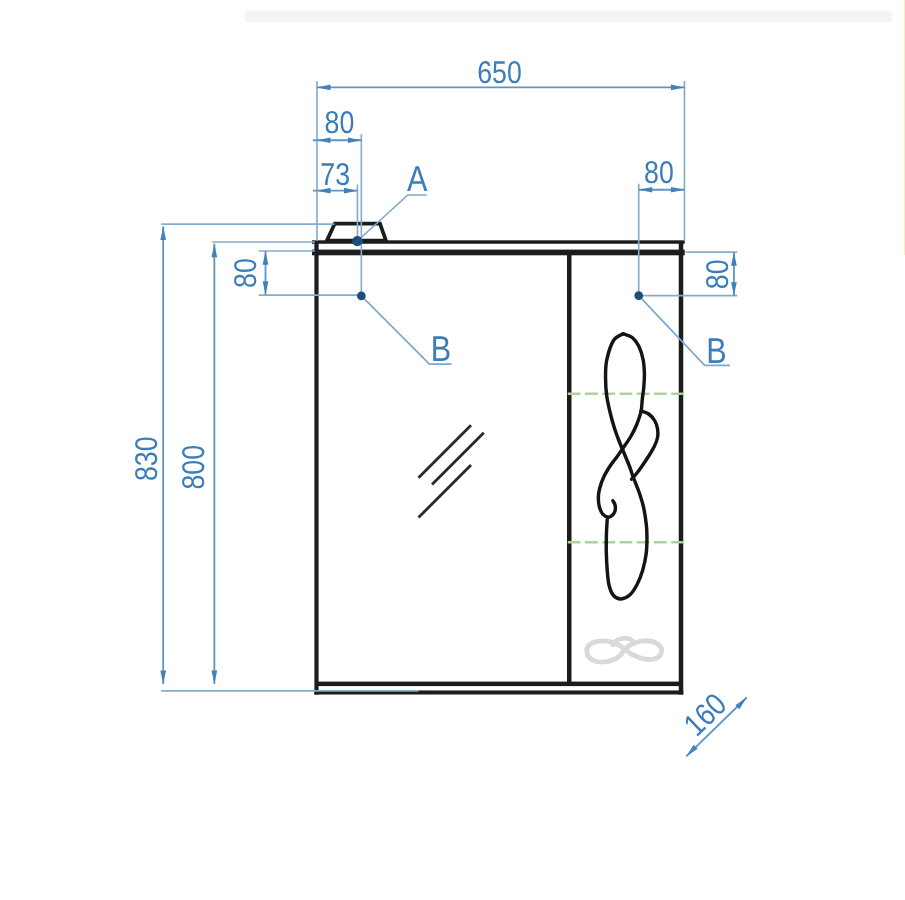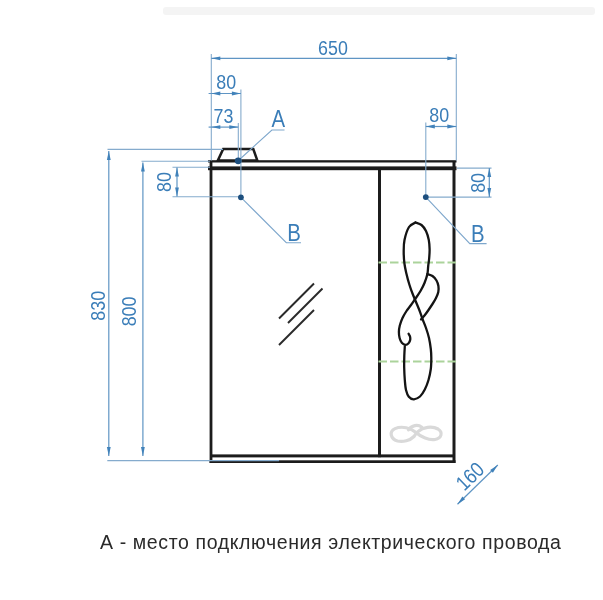--- a/index.html
+++ b/index.html
@@ -144,15 +144,14 @@
 </g>
 <g class="txt" font-size="24" text-anchor="middle">
   <text x="278.2" y="127.1" transform="translate(278.2,0) scale(0.85,1) translate(-278.2,0)">A</text>
   <text x="294" y="240.9" transform="translate(294,0) scale(0.85,1) translate(-294,0)">B</text>
   <text x="477.7" y="242.3" transform="translate(477.7,0) scale(0.85,1) translate(-477.7,0)">B</text>
 </g>
 </svg>
 
 
 <div style="position:absolute;left:100px;top:530px;font-family:'Liberation Sans',sans-serif;font-size:19.5px;letter-spacing:0.62px;color:#2a2a2a;white-space:nowrap;line-height:24px;">
-<div id="cap1">А&nbsp;-&nbsp;место подключения электрического провода</div>
 </div>
 </div>
 
 </body></html>

